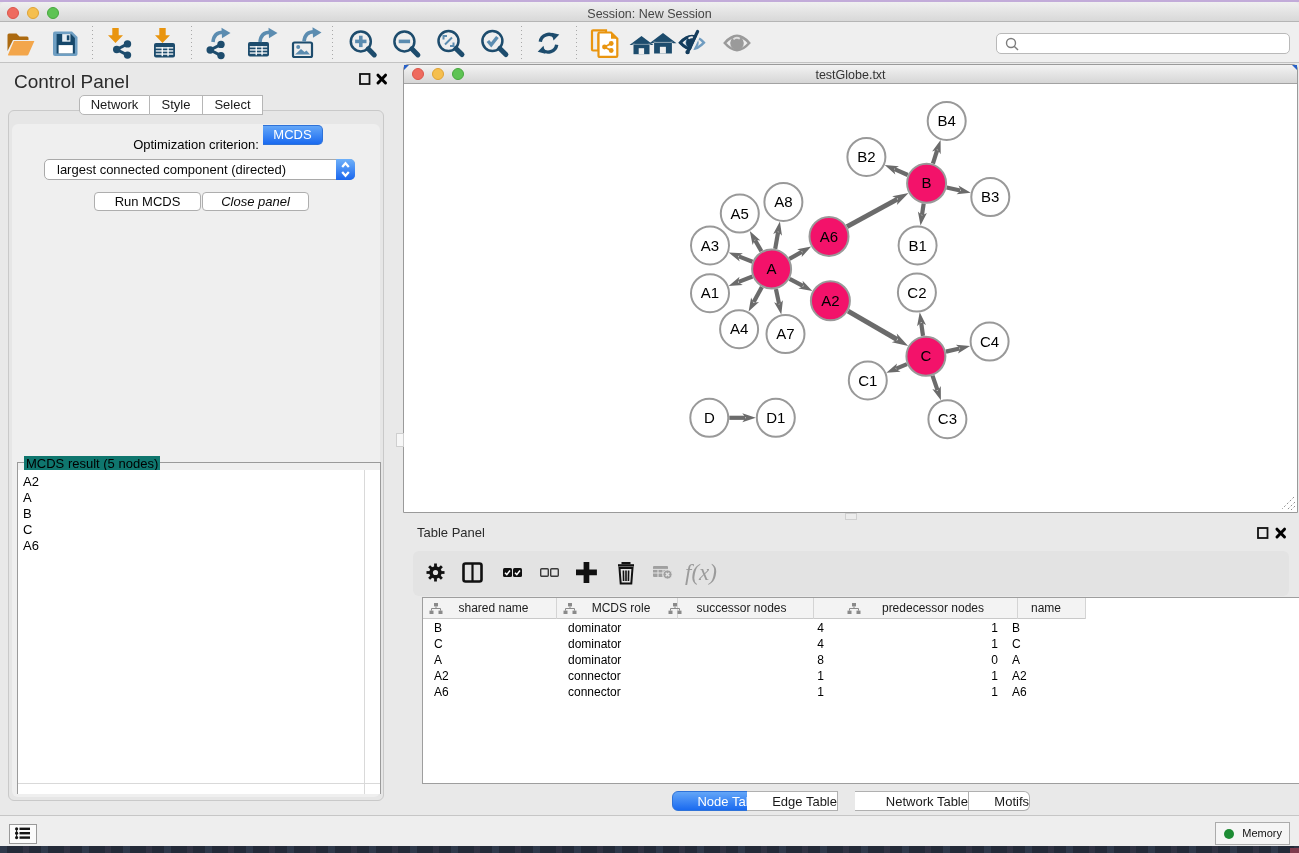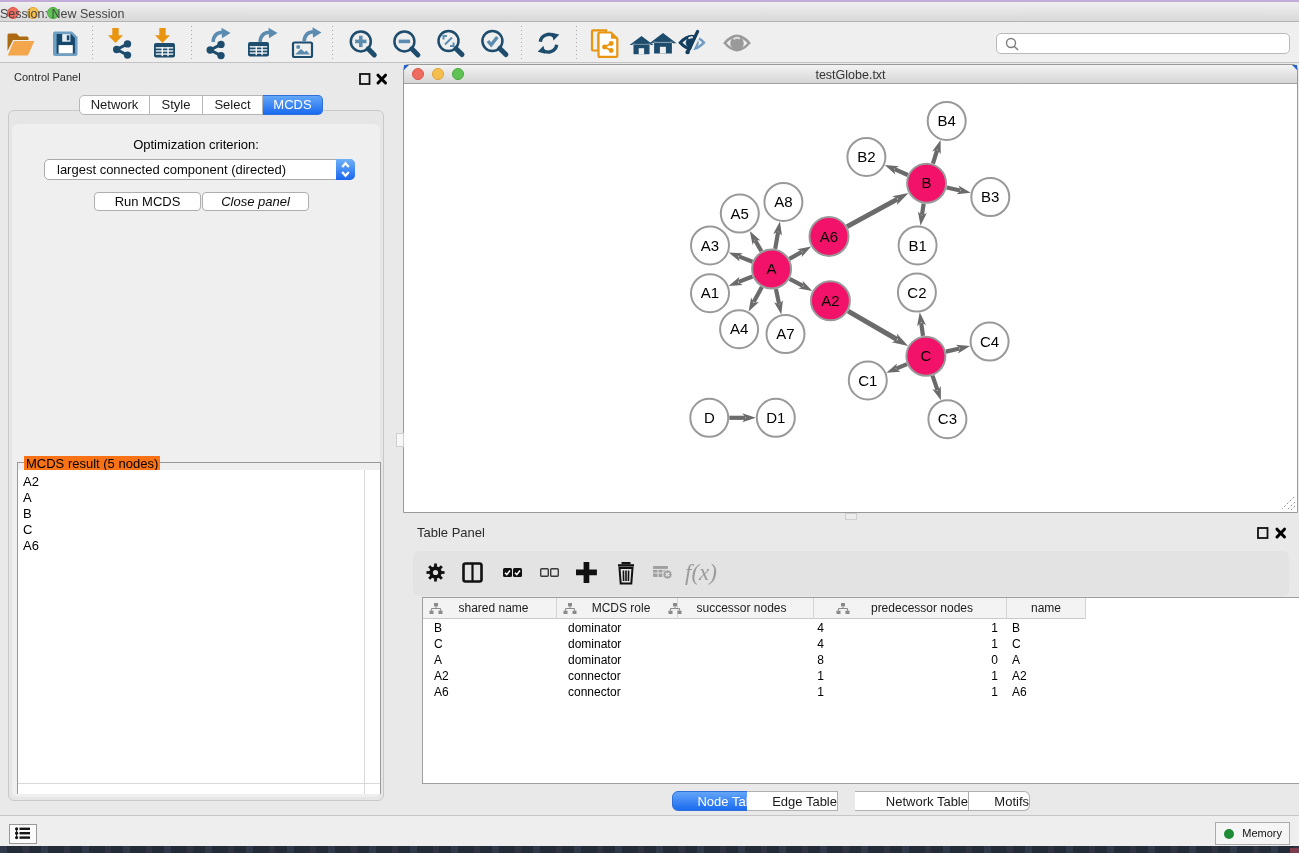--- a/index.html
+++ b/index.html
@@ -5,52 +5,52 @@
   * { margin:0; padding:0; box-sizing:border-box; }
   html,body { width:1299px; height:853px; overflow:hidden; }
   body { font-family:"Liberation Sans", sans-serif; background:#e9e9e9; position:relative; }
   .abs { position:absolute; }
   
   #deskTop { left:0; top:0; width:1299px; height:2px; background:#c2abd9; }
   #titlebar { left:0; top:2px; width:1299px; height:20px;
     background:linear-gradient(#f0f0f0,#d8d8d8);
     border-bottom:1px solid #b5b5b5; border-radius:5px 5px 0 0; }
   .light { position:absolute; top:5px; width:12px; height:12px; border-radius:50%; }
-  #titleText { left:0; top:5px; width:1299px; font-size:12.5px; color:#454545; }
+  #titleText { left:0; top:5px; width:1299px; text-align:center; font-size:12.5px; color:#454545; }
   #toolbar { left:0; top:22px; width:1299px; height:41px; background:#efefef; border-bottom:1px solid #c3c3c3; }
   .tsep { position:absolute; top:4px; height:33px; width:1px;
     background-image:repeating-linear-gradient(#a9a9a9 0 1px, transparent 1px 4px); }
   #searchbox { left:996px; top:11px; width:294px; height:21px; background:#fff;
     border:1px solid #b9b9b9; border-radius:5px; }
   
   #statusbar { left:0; top:815px; width:1299px; height:31px; background:#eeeeee; border-top:1px solid #c6c6c6; }
   #deskBottom { left:0; top:846px; width:1299px; height:7px; background:#232a38; }
   #listbtn { left:9px; top:824px; width:28px; height:20px; background:#fbfbfb;
     border:1.5px solid #999; }
   #membtn { left:1215px; top:822px; width:75px; height:23px; background:#f5f5f5;
     border:1px solid #ababab; font-size:11px; color:#111; line-height:21px; text-align:right; padding-right:7px;padding-left:22px;}
   #memdot { left:8px; top:6px; width:10px; height:10px; border-radius:50%; background:#1d8c34; }
   
-  #cpTitle { left:14px; top:71px; font-size:11px; color:#2b2b2b; }
+  #cpTitle { left:14px; top:71px; font-size:19px; color:#2b2b2b; }
   #cpBox { left:8px; top:110px; width:376px; height:691px; background:#e6e6e6;
     border:1px solid #c9c9c9; border-radius:6px; }
   #cpInner { left:12px; top:124px; width:368px; height:673px; background:#efefef; border-radius:6px; }
   #cpTabs { left:79px; top:95px; height:20px; }
   .tab { position:absolute; top:0; height:20px; background:#fff; border:1px solid #b6b6b6;
     font-size:13px; color:#1a1a1a; text-align:center; line-height:18px; }
-  .tabsel { background:linear-gradient(#64a7f8,#1a6af0); color:#fff; border-color:#2e72d8; }
+  .tabsel { background:linear-gradient(#64a7f8,#1a6af0); color:#fff; border-color:#2e72d8;margin-top:30px; }
   #optLabel { left:8px; top:137px; width:376px; text-align:center; font-size:13px; color:#000; }
   #dropdown { left:44px; top:159px; width:311px; height:21px; background:#fff; border:1px solid #a9a9a9; border-radius:5px;
     font-size:13px; color:#0a0a0a; line-height:19px; padding-left:12px; }
   #ddBlue { right:-1px; top:-1px; width:19px; height:21px; border-radius:0 5px 5px 0;
     background:linear-gradient(#6fb1f9,#1a66ee); }
   .btn { position:absolute; height:19px; background:#fff; border:1px solid #aeaeae; border-radius:4px;
     font-size:13px; color:#0a0a0a; text-align:center; line-height:17px; }
   #fs { left:17px; top:462px; width:364px; height:332px; border:1px solid #9a9a9a; }
-  #fsLegend { left:6px; top:-7px; background:#f97316; font-size:13px; color:#000; padding:0 2px; }
+  #fsLegend { left:6px; top:-7px; background:#0f766e; font-size:13px; color:#000; padding:0 2px; }
   #fsList { left:0px; top:7px; width:362px; height:324px; background:#fff; font-size:13px; color:#000; padding-top:4px; }
   #fsList div { padding-left:5px; height:16px; line-height:16px; }
   
   #gwin { left:403px; top:64px; width:895px; height:449px; background:#fff; border:1px solid #9a9a9a; border-radius:5px 5px 0 0; }
   #gtitle { left:0; top:0; width:893px; height:19px; background:linear-gradient(#f3f3f3,#d6d6d6);
     border-bottom:1px solid #a2a2a2; border-radius:5px 5px 0 0; }
   #gtext { left:0; top:3px; width:893px; text-align:center; font-size:12.5px; color:#333; }
   
   #tpTitle { left:417px; top:525px; font-size:13px; color:#2b2b2b; }
   #tpToolbar { left:413px; top:551px; width:876px; height:45px; background:#e3e3e3; border-radius:6px; }
@@ -477,21 +477,21 @@
     <div class="hcol" style="left:239px;width:152px;"><svg width="14" height="12" style="position:absolute;left:6px;top:5px;">
           <g fill="#8a8a8a">
             <rect x="5" y="0" width="4" height="3.4"></rect>
             <rect x="0.5" y="7.6" width="4" height="3.4"></rect>
             <rect x="9.5" y="7.6" width="4" height="3.4"></rect>
           </g>
           <g stroke="#8a8a8a" stroke-width="1" fill="none">
             <path d="M7,3.4 L7,5.5 M2.5,7.6 L2.5,5.5 L11.5,5.5 L11.5,7.6"></path>
           </g>
         </svg><span style="padding-left:8px;">successor nodes</span></div>
-    <div class="hcol" style="left:407px;width:177px;"><svg width="14" height="12" style="position:absolute;left:6px;top:5px;">
+    <div class="hcol" style="left:418px;width:177px;"><svg width="14" height="12" style="position:absolute;left:6px;top:5px;">
           <g fill="#8a8a8a">
             <rect x="5" y="0" width="4" height="3.4"></rect>
             <rect x="0.5" y="7.6" width="4" height="3.4"></rect>
             <rect x="9.5" y="7.6" width="4" height="3.4"></rect>
           </g>
           <g stroke="#8a8a8a" stroke-width="1" fill="none">
             <path d="M7,3.4 L7,5.5 M2.5,7.6 L2.5,5.5 L11.5,5.5 L11.5,7.6"></path>
           </g>
         </svg><span style="padding-left:8px;">predecessor nodes</span></div>
     <div class="hcol" style="left:584px;width:79px;">name</div>

